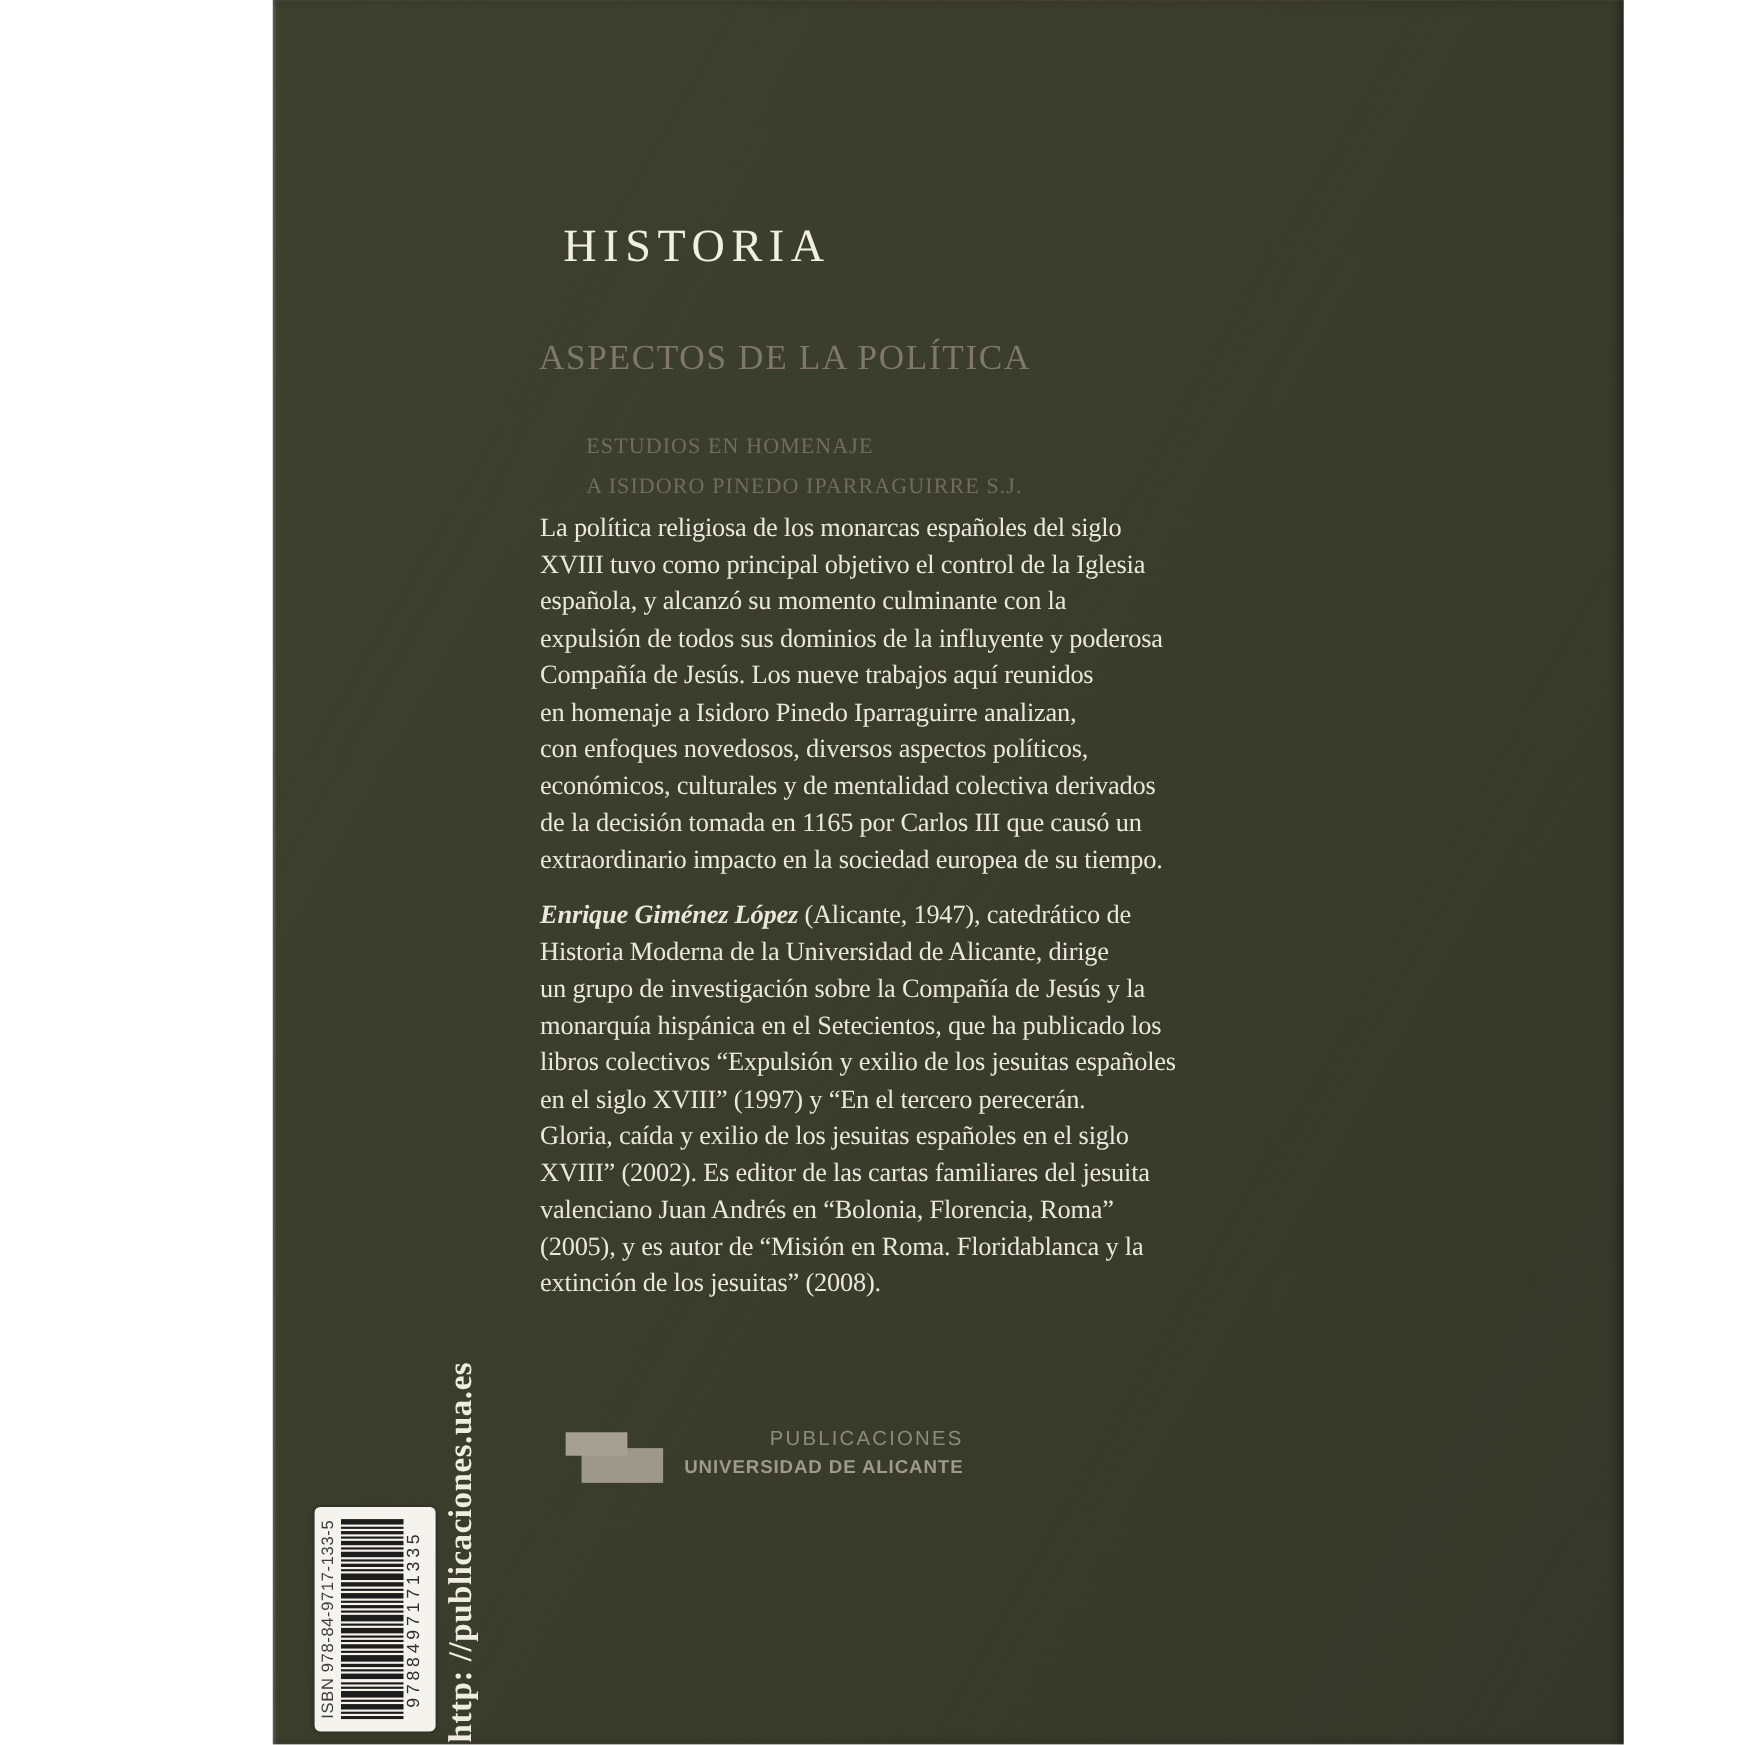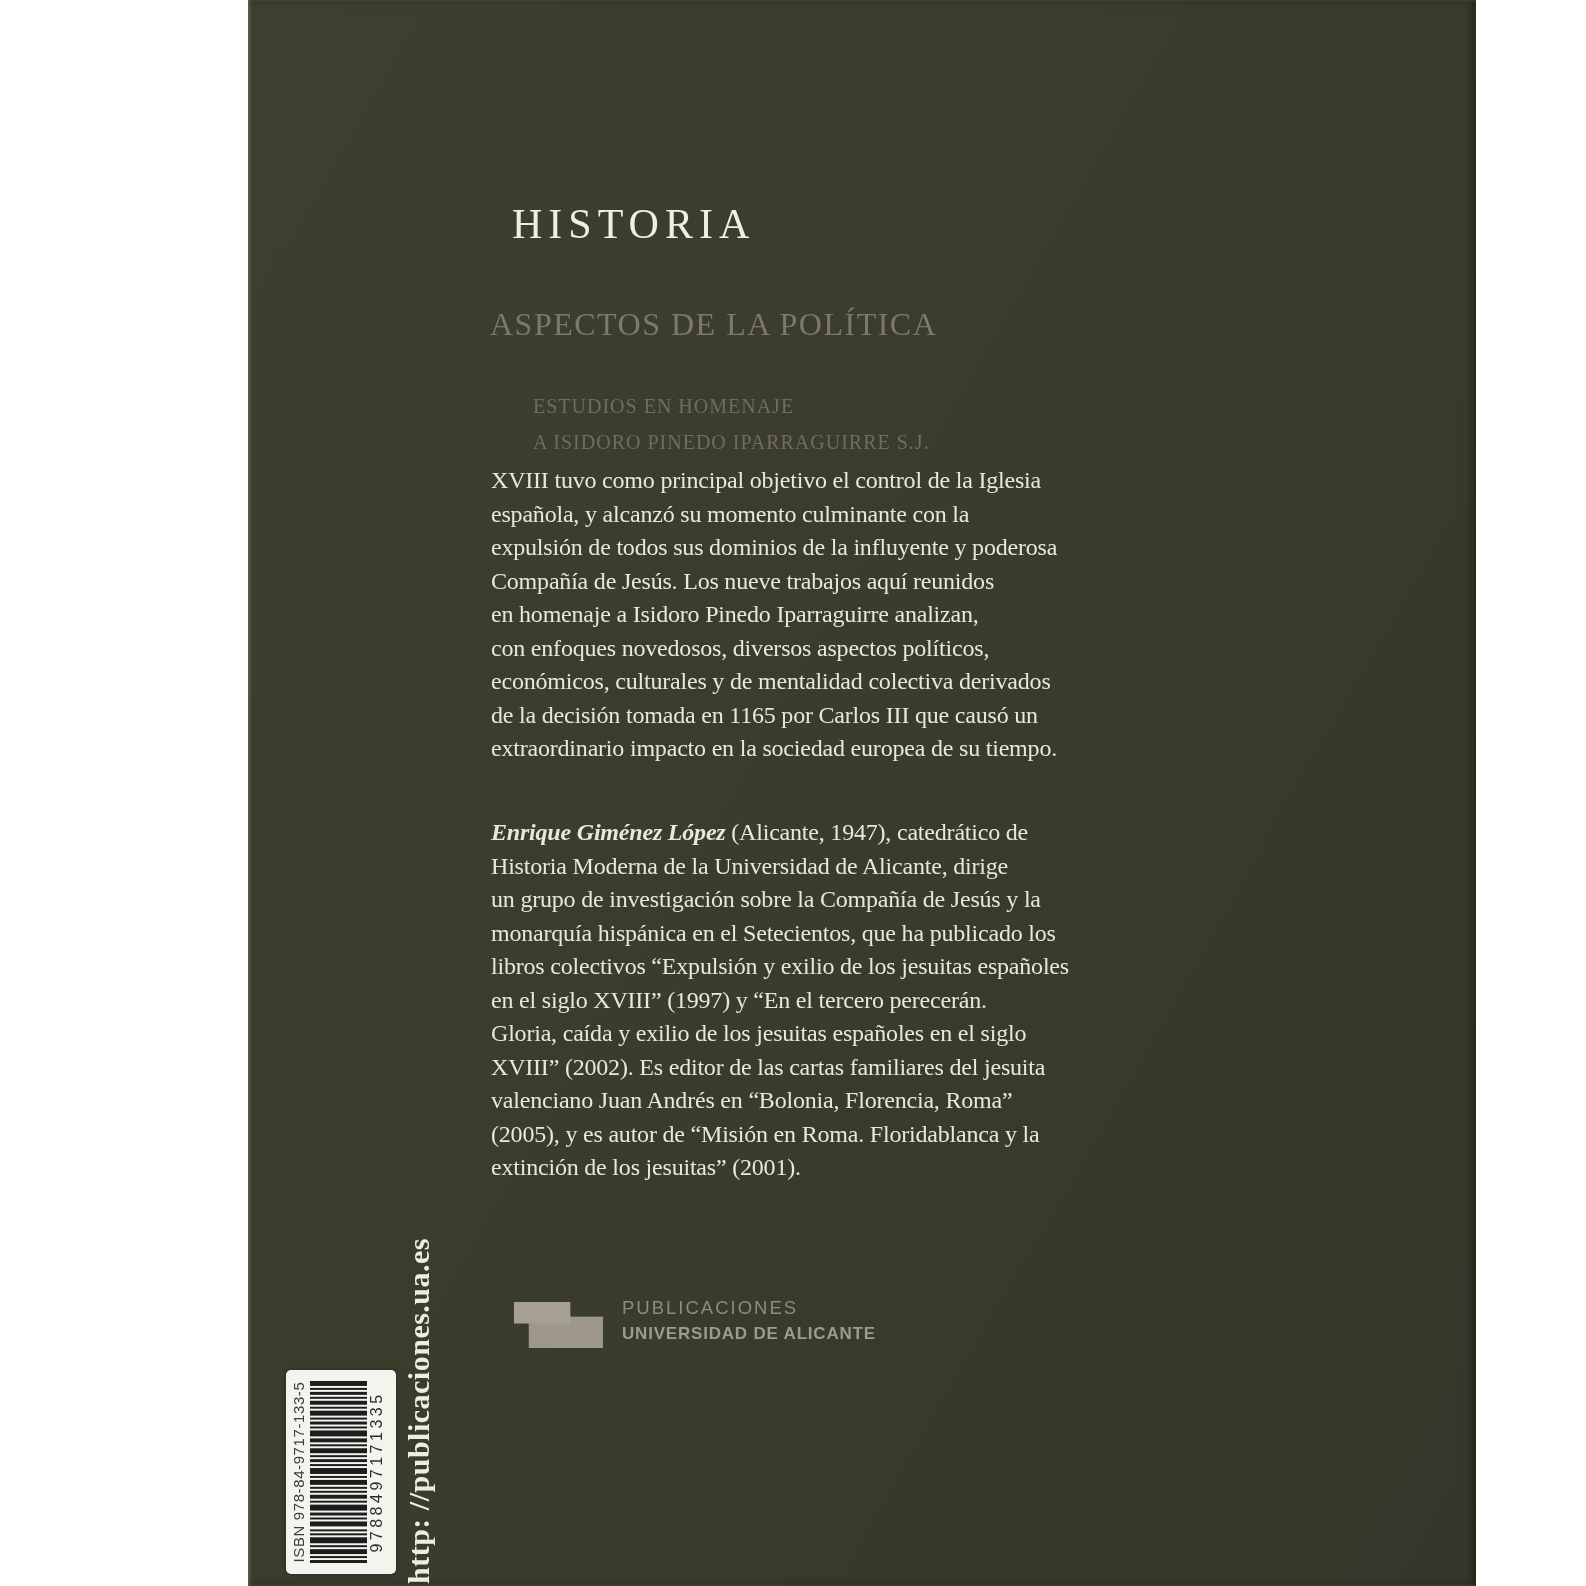--- a/index.html
+++ b/index.html
@@ -42,20 +42,21 @@
     white-space:nowrap;
   }
   .bio .bold{font-weight:bold;font-style:italic;}
   .publisher-logo{
     position:absolute;left:266px;top:1300px;width:89px;height:49px;
   }
   .publisher-text{
     position:absolute;left:374px;top:1294px;
     font-family:"Liberation Sans", sans-serif;
     white-space:nowrap;
+    text-align:right;
   }
   .publisher-line1{
     font-size:18.5px;letter-spacing:2px;color:#8e8b7d;line-height:27px;
   }
   .publisher-line2{
     font-size:17px;font-weight:bold;letter-spacing:0.8px;color:#9e9b8c;line-height:26px;
   }
   .barcode-label{
     position:absolute;left:38px;top:1370px;width:110px;height:204px;
     background:#f4f3ee;border-radius:5px;
@@ -96,20 +97,21 @@
   <div class="title-block">
     <div>ASPECTOS DE LA POLÍTICA</div>
   </div>
 
   <div class="subtitle-block">
     <div>ESTUDIOS EN HOMENAJE</div>
     <div>A ISIDORO PINEDO IPARRAGUIRRE S.J.</div>
   </div>
 
   <div class="synopsis">
+      <div class="line">La política religiosa de los monarcas españoles del siglo</div>
       <div class="line">XVIII tuvo como principal objetivo el control de la Iglesia</div>
       <div class="line">española, y alcanzó su momento culminante con la</div>
       <div class="line">expulsión de todos sus dominios de la influyente y poderosa</div>
       <div class="line">Compañía de Jesús. Los nueve trabajos aquí reunidos</div>
       <div class="line">en homenaje a Isidoro Pinedo Iparraguirre analizan,</div>
       <div class="line">con enfoques novedosos, diversos aspectos políticos,</div>
       <div class="line">económicos, culturales y de mentalidad colectiva derivados</div>
       <div class="line">de la decisión tomada en 1165 por Carlos III que causó un</div>
       <div class="line">extraordinario impacto en la sociedad europea de su tiempo.</div>
     </div>
@@ -121,21 +123,21 @@
     <div>
         <div class="line">Historia Moderna de la Universidad de Alicante, dirige</div>
         <div class="line">un grupo de investigación sobre la Compañía de Jesús y la</div>
         <div class="line">monarquía hispánica en el Setecientos, que ha publicado los</div>
         <div class="line">libros colectivos “Expulsión y exilio de los jesuitas españoles</div>
         <div class="line">en el siglo XVIII” (1997) y “En el tercero perecerán.</div>
         <div class="line">Gloria, caída y exilio de los jesuitas españoles en el siglo</div>
         <div class="line">XVIII” (2002). Es editor de las cartas familiares del jesuita</div>
         <div class="line">valenciano Juan Andrés en “Bolonia, Florencia, Roma”</div>
         <div class="line">(2005), y es autor de “Misión en Roma. Floridablanca y la</div>
-        <div class="line">extinción de los jesuitas” (2001).</div>
+        <div class="line">extinción de los jesuitas” (2008).</div>
       </div>
   </div>
 
   <svg class="publisher-logo" viewBox="0 0 90 50" preserveAspectRatio="none">
     <polygon points="0,2 57,2 57,17 90,17 90,49 15,49 15,24 0,24" fill="#a5a092"></polygon>
     <polygon points="57,17 90,17 90,49 15,49 15,24 57,24" fill="#9a9486" opacity="0.65"></polygon>
   </svg>
 
   <div class="publisher-text">
     <div class="publisher-line1">PUBLICACIONES</div>

